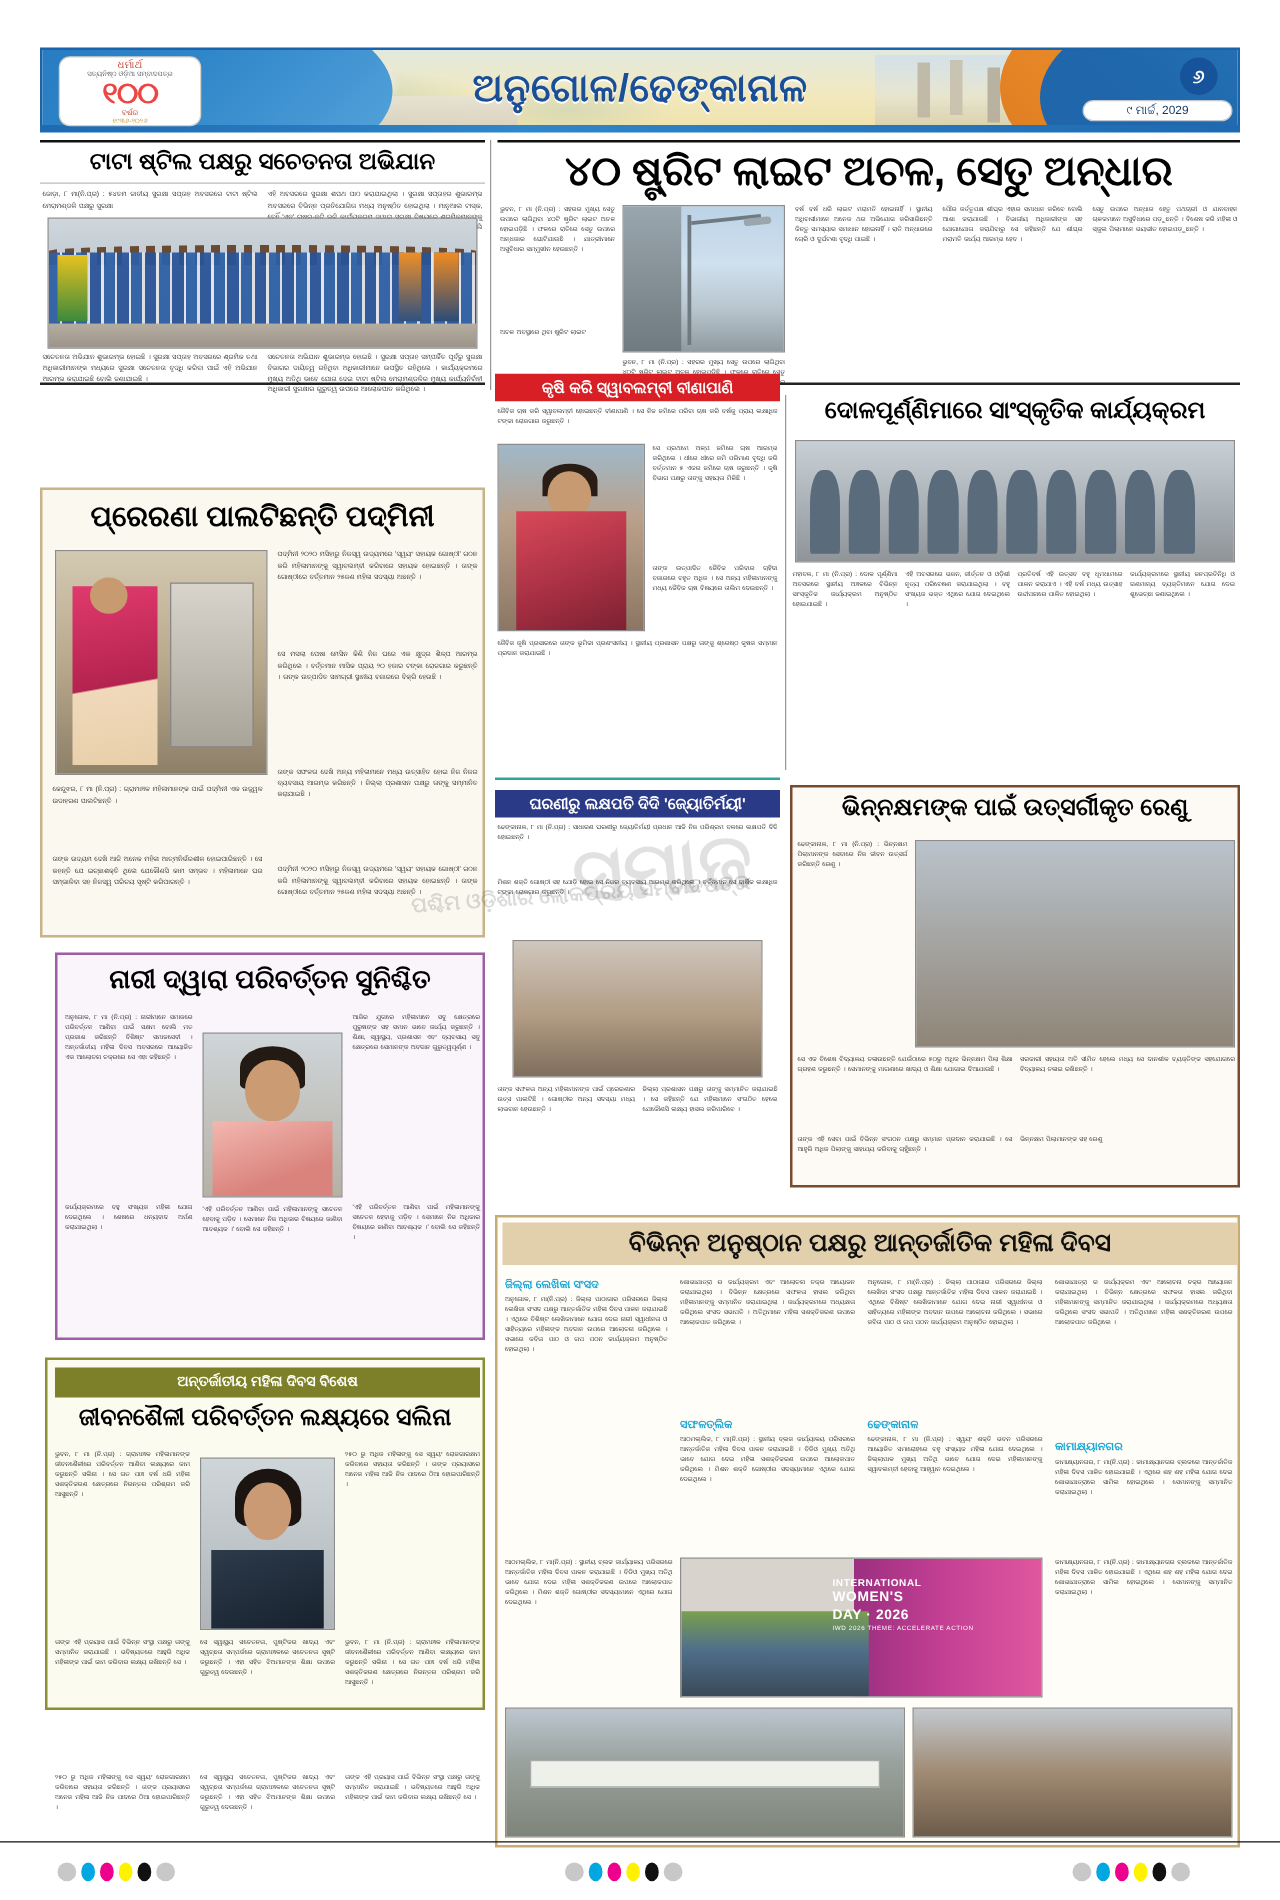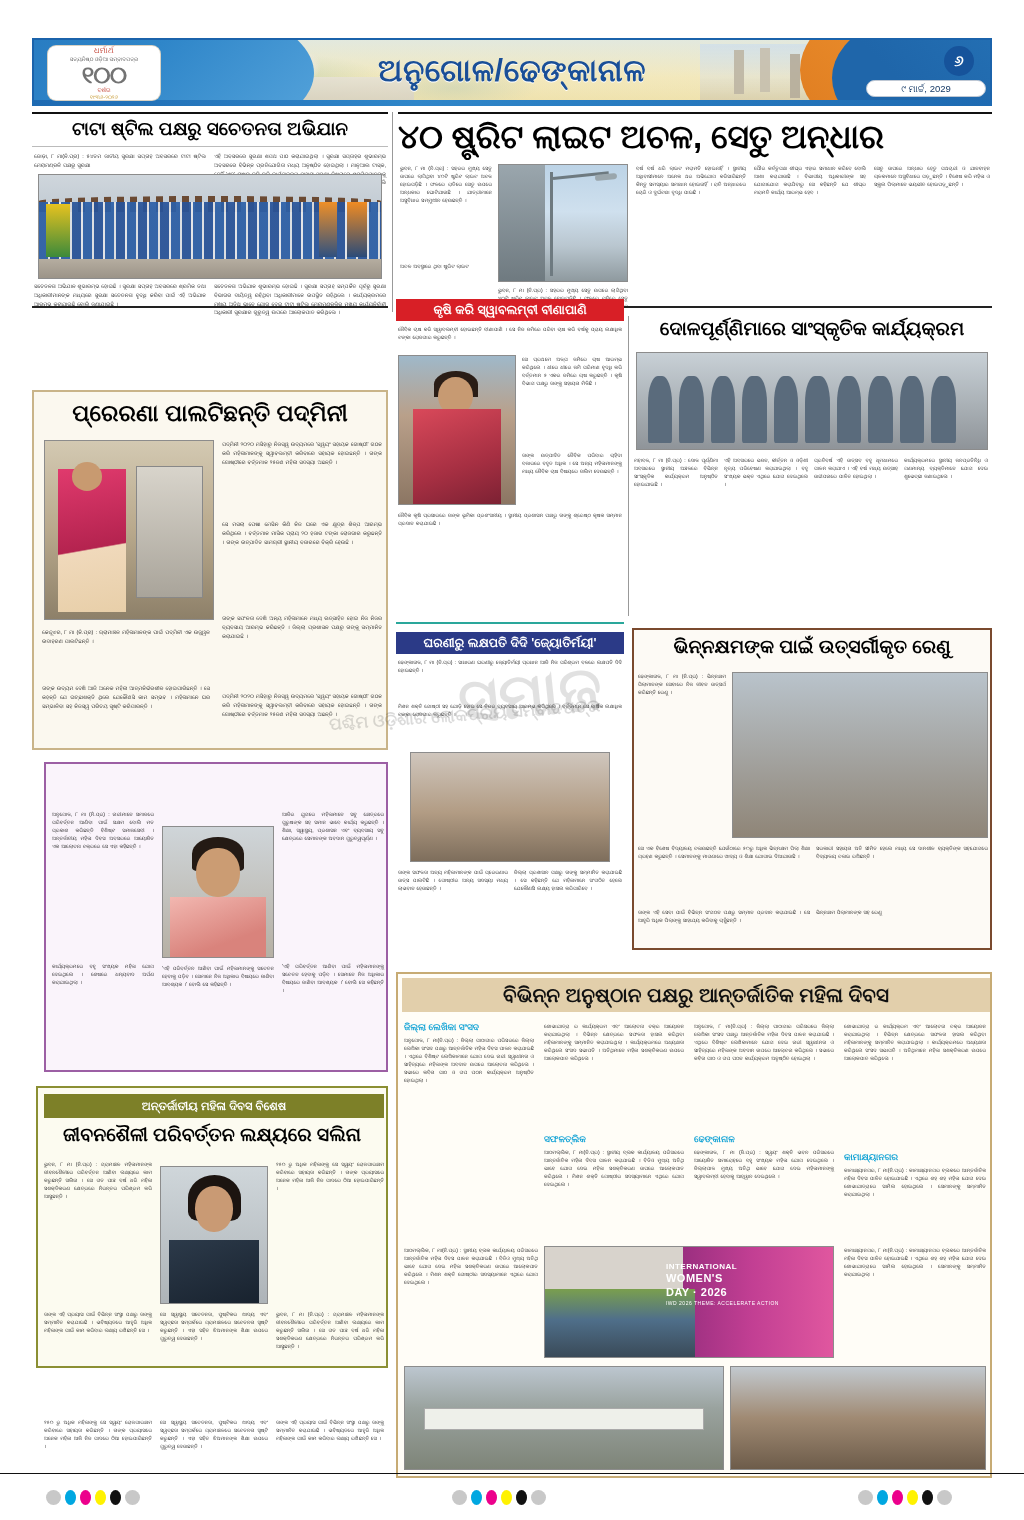--- a/index.html
+++ b/index.html
@@ -66,21 +66,21 @@
   }
   .mh-logo {
     position:absolute; left:14px; top:6px; width:112px; height:54px;
     background:#fff; border-radius:8px;
     display:flex; flex-direction:column; align-items:center; justify-content:center;
     box-shadow:0 0 0 1px #d8d2c4;
     z-index:6;
   }
   .mh-logo .l1{ font-size:8px; color:#c0392b; letter-spacing:.2px;text-align:right; }
   .mh-logo .l2{ font-size:5.5px; color:#555; }
-  .mh-logo .l3{ font-size:24px; font-weight:bold; color:#737373; line-height:1; letter-spacing:-1px;}
+  .mh-logo .l3{ font-size:24px; font-weight:bold; color:#ef4444; line-height:1; letter-spacing:-1px;}
   .mh-logo .l4{ font-size:6px; color:#c0392b; }
   .mh-logo .l5{ font-size:5.5px; color:#c5952a; }
   .mh-title {
     position:absolute; left:0; top:0; width:100%; height:100%;
     display:flex; align-items:center; justify-content:center;
     font-size:31px; font-weight:bold; color:#1a4f97; letter-spacing:.5px;
     text-shadow:0 1px 0 #fff;
     z-index:5;
   }
   .mh-pagecircle {
@@ -304,21 +304,21 @@
       <div class="ground"></div>
     </div>
     <div class="col-text" style="position:absolute; left:2px; top:170px; width:172px;">ସଚେତନତା ଅଭିଯାନ ଶୁଭାରମ୍ଭ ହୋଇଛି । ସୁରକ୍ଷା ସପ୍ତାହ ଅବସରରେ ଶ୍ରମିକ ତଥା ଅଧିକାରୀମାନଙ୍କ ମଧ୍ୟରେ ସୁରକ୍ଷା ସଚେତନତା ବୃଦ୍ଧି କରିବା ପାଇଁ ଏହି ଅଭିଯାନ ଆରମ୍ଭ କରାଯାଇଛି ବୋଲି ଜଣାଯାଇଛି ।</div>
     <div class="col-text" style="position:absolute; left:182px; top:170px; width:172px;">ସଚେତନତା ଅଭିଯାନ ଶୁଭାରମ୍ଭ ହୋଇଛି । ସୁରକ୍ଷା ସପ୍ତାହ ସମ୍ପର୍କିତ ପୂର୍ବରୁ ସୁରକ୍ଷା ବିଭାଗର ଦାୟିତ୍ୱ ରହିଥିବା ଅଧିକାରୀମାନେ ଉପସ୍ଥିତ ରହିଥିଲେ । କାର୍ଯ୍ୟକ୍ରମରେ ମୁଖ୍ୟ ଅତିଥି ଭାବେ ଯୋଗ ଦେଇ ଟାଟା ଷ୍ଟିଲ ମେରାମଣ୍ଡଳିର ମୁଖ୍ୟ କାର୍ଯ୍ୟନିର୍ବାହୀ ଅଧିକାରୀ ସୁରକ୍ଷାର ଗୁରୁତ୍ୱ ଉପରେ ଆଲୋକପାତ କରିଥିଲେ ।</div>
   </div>
 
   <div class="vrule" style="position:absolute; left:392px; top:112px; height:200px;"></div>
 
   <div class="box" style="left:398px; top:112px; width:594px; height:190px;">
     <div style="position:absolute;left:0;top:0;width:100%;height:2px;background:#111;"></div>
-    <div class="h-big" style="position:absolute; left:0; top:6px; width:100%; text-align:left;">୪୦ ଷ୍ଟ୍ରିଟ ଲାଇଟ ଅଚଳ, ସେତୁ ଅନ୍ଧାର</div>
+    <div class="h-big" style="position:absolute; left:0; top:6px; width:100%; text-align:center;">୪୦ ଷ୍ଟ୍ରିଟ ଲାଇଟ ଅଚଳ, ସେତୁ ଅନ୍ଧାର</div>
 
     <div class="col-text sm" style="position:absolute; left:2px; top:52px; width:92px;">ଭୁବନ, ୮ ମା (ନି.ପ୍ର) : ସହରର ମୁଖ୍ୟ ସେତୁ ଉପରେ ଲାଗିଥିବା ୪୦ଟି ଷ୍ଟ୍ରିଟ ଲାଇଟ ଅଚଳ ହୋଇପଡ଼ିଛି । ଫଳରେ ରାତିରେ ସେତୁ ଉପରେ ଅନ୍ଧକାର ଘୋଟିଯାଉଛି । ଯାତ୍ରୀମାନେ ଅସୁବିଧାର ସମ୍ମୁଖୀନ ହେଉଛନ୍ତି ।</div>
 
     <div class="photo ph-pole" style="left:100px; top:52px; width:130px; height:118px;">
       <div class="wall"></div>
       <div class="mast"></div>
       <div class="arm"></div>
       <div class="lamp"></div>
     </div>
 
@@ -409,20 +409,21 @@
 
     <div class="photo ph-kids" style="left:98px; top:42px; width:256px; height:166px;"></div>
 
     <div class="col-text sm" style="position:absolute; left:4px; top:214px; width:172px;">ସେ ଏକ ବିଶେଷ ବିଦ୍ୟାଳୟ ଚଳାଉଛନ୍ତି ଯେଉଁଠାରେ ୫୦ରୁ ଅଧିକ ଭିନ୍ନକ୍ଷମ ପିଲା ଶିକ୍ଷା ଗ୍ରହଣ କରୁଛନ୍ତି । ସେମାନଙ୍କୁ ମାଗଣାରେ ଖାଦ୍ୟ ଓ ଶିକ୍ଷା ଯୋଗାଇ ଦିଆଯାଉଛି ।</div>
     <div class="col-text sm" style="position:absolute; left:182px; top:214px; width:172px;">ସରକାରୀ ସହାୟତା ଅତି ସୀମିତ ହେଲେ ମଧ୍ୟ ସେ ଦାନଶୀଳ ବ୍ୟକ୍ତିଙ୍କ ସହଯୋଗରେ ବିଦ୍ୟାଳୟ ଚଳାଇ ରଖିଛନ୍ତି ।</div>
     <div class="col-text sm" style="position:absolute; left:4px; top:278px; width:172px;">ତାଙ୍କ ଏହି ସେବା ପାଇଁ ବିଭିନ୍ନ ସଂଗଠନ ପକ୍ଷରୁ ସମ୍ମାନ ପ୍ରଦାନ କରାଯାଇଛି । ସେ ଆହୁରି ଅଧିକ ପିଲାଙ୍କୁ ସାହାଯ୍ୟ କରିବାକୁ ଚାହୁଁଛନ୍ତି ।</div>
     <div class="col-text sm" style="position:absolute; left:182px; top:278px; width:172px;">ଭିନ୍ନକ୍ଷମ ପିଲାମାନଙ୍କ ସହ ରେଣୁ</div>
   </div>
 
   <div class="box box-purple" style="left:44px; top:762px; width:344px; height:310px;">
+    <div class="h-med" style="position:absolute; left:0; top:8px; width:100%; text-align:center; font-size:21px;">ନାରୀ ଦ୍ୱାରା ପରିବର୍ତ୍ତନ ସୁନିଶ୍ଚିତ</div>
 
     <div class="col-text sm" style="position:absolute; left:6px; top:46px; width:102px;">ଅନୁଗୋଳ, ୮ ମା (ନି.ପ୍ର) : ନାରୀମାନେ ସମାଜରେ ପରିବର୍ତ୍ତନ ଆଣିବା ପାଇଁ ସକ୍ଷମ ବୋଲି ମତ ପ୍ରକାଶ କରିଛନ୍ତି ବିଶିଷ୍ଟ ସମାଜସେବୀ । ଅନ୍ତର୍ଜାତୀୟ ମହିଳା ଦିବସ ଅବସରରେ ଆୟୋଜିତ ଏକ ଆଲୋଚନା ଚକ୍ରରେ ସେ ଏହା କହିଛନ୍ତି ।</div>
 
     <div class="photo ph-portrait" style="left:116px; top:62px; width:112px; height:132px;">
       <div class="hair"></div>
       <div class="face"></div>
       <div class="sari"></div>
     </div>
 
     <div class="col-text sm" style="position:absolute; left:236px; top:46px; width:102px;">ଆଜିର ଯୁଗରେ ମହିଳାମାନେ ସବୁ କ୍ଷେତ୍ରରେ ପୁରୁଷଙ୍କ ସହ ସମାନ ଭାବେ କାର୍ଯ୍ୟ କରୁଛନ୍ତି । ଶିକ୍ଷା, ସ୍ୱାସ୍ଥ୍ୟ, ପ୍ରଶାସନ ଏବଂ ବ୍ୟବସାୟ ସବୁ କ୍ଷେତ୍ରରେ ସେମାନଙ୍କ ଅବଦାନ ଗୁରୁତ୍ୱପୂର୍ଣ୍ଣ ।</div>

